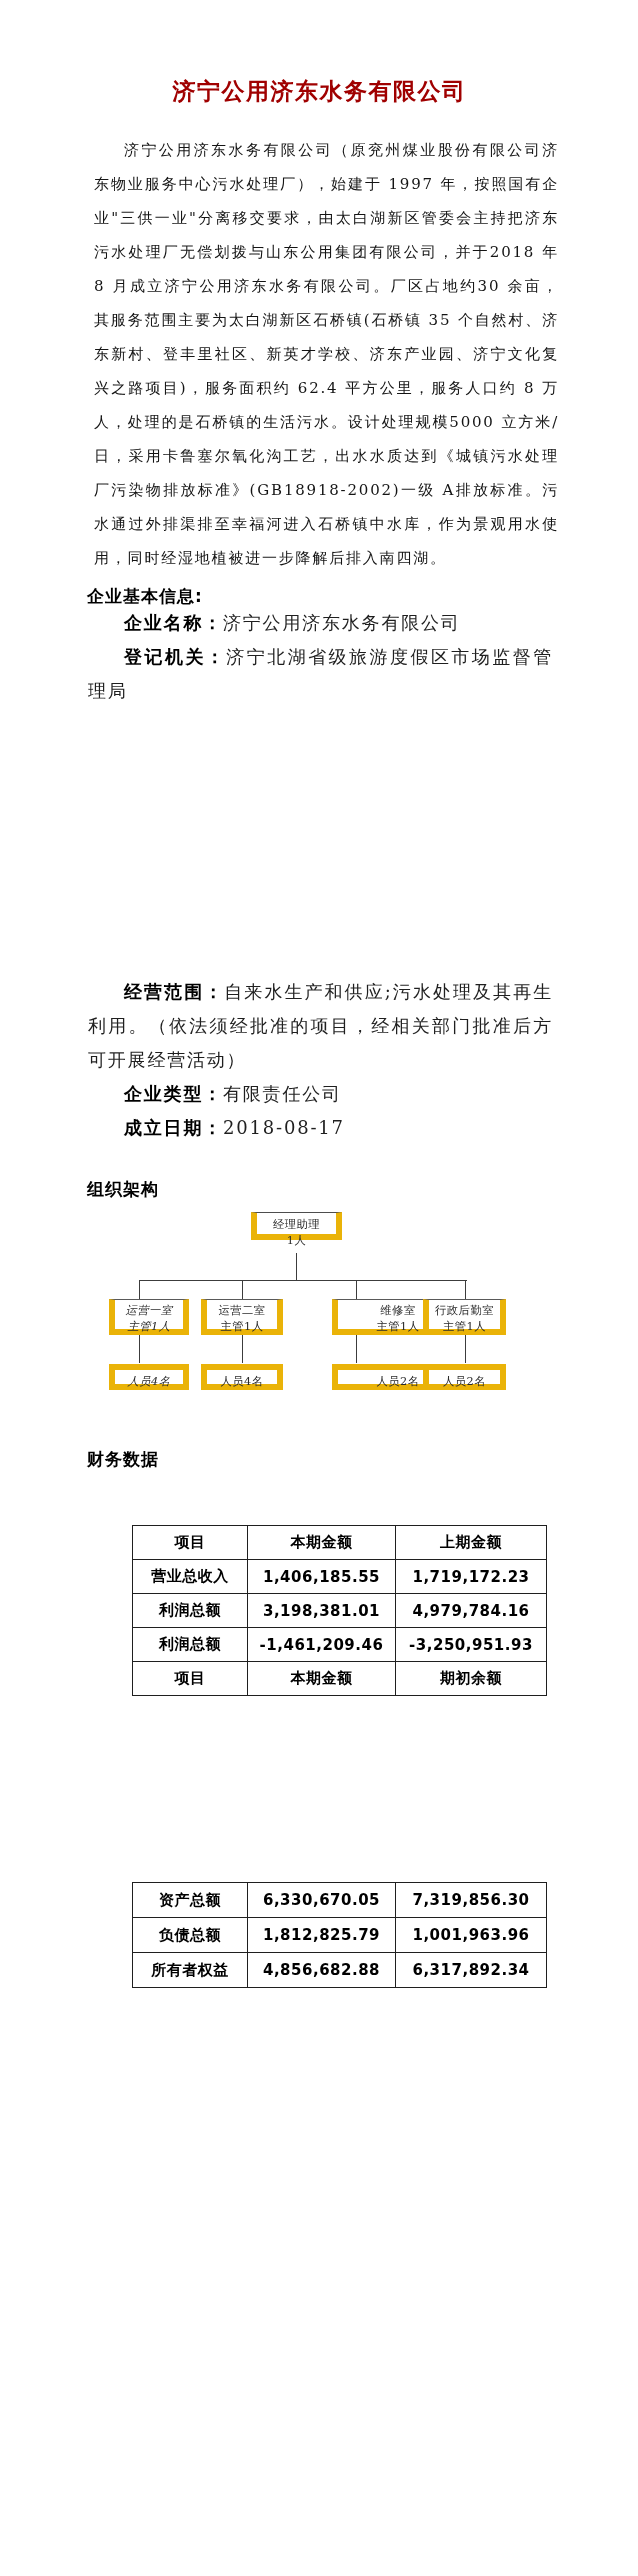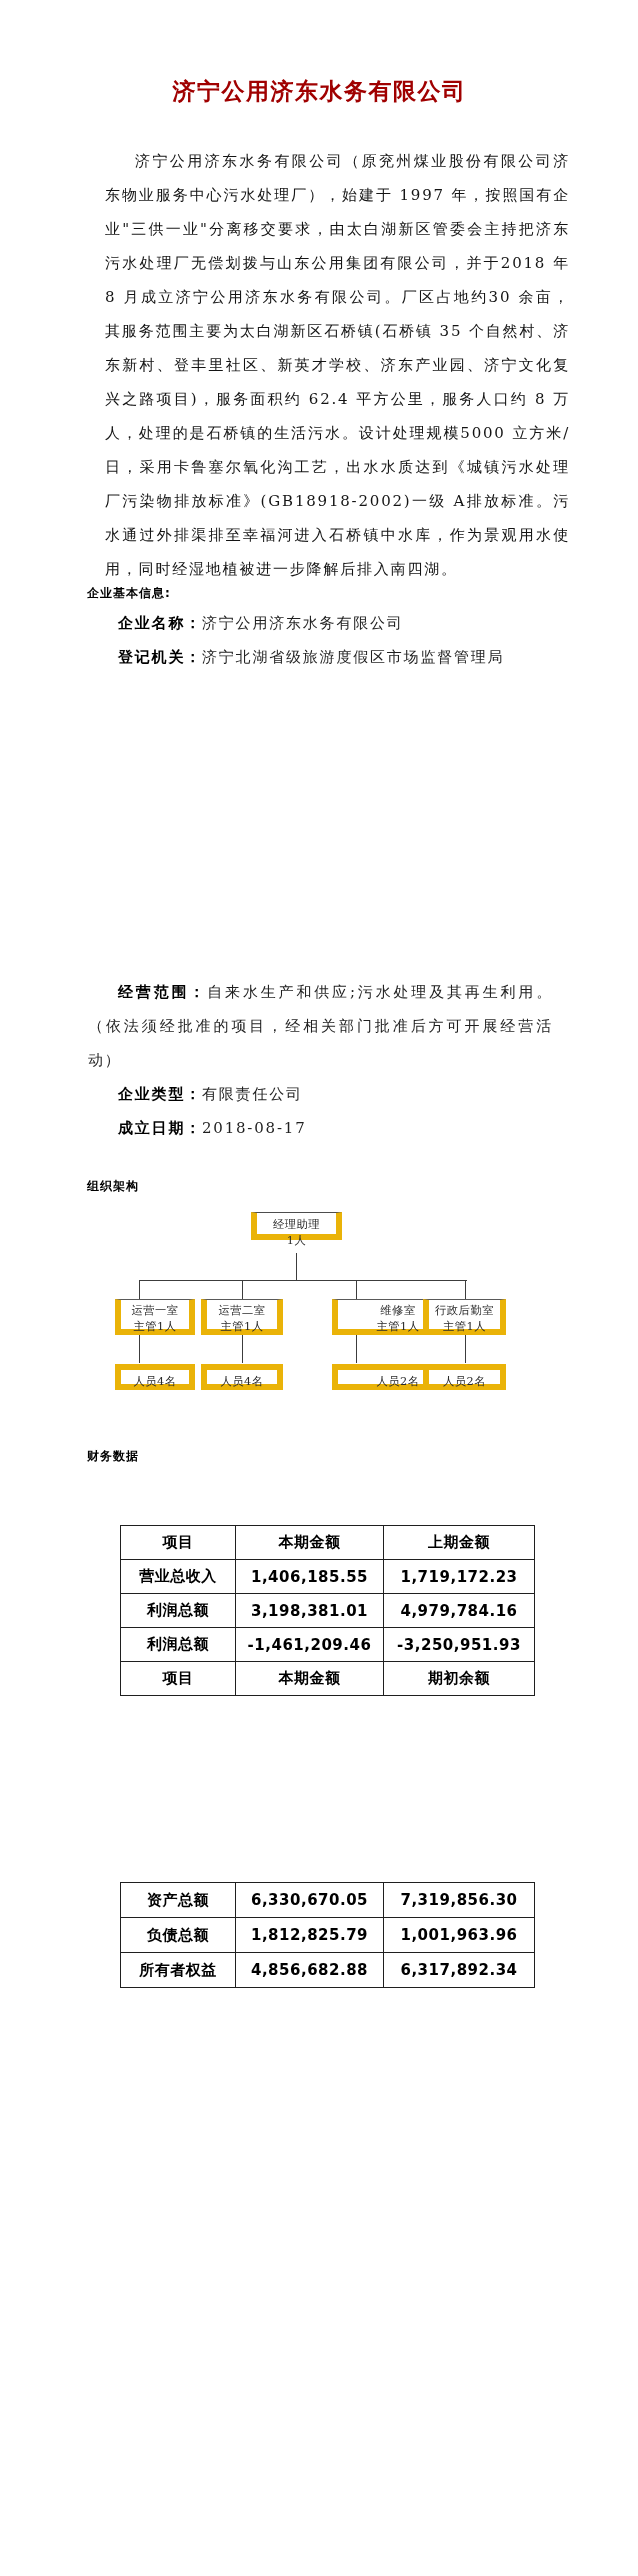--- a/index.html
+++ b/index.html
@@ -16,66 +16,66 @@
   .doc-title{
     position:absolute; top:76px; left:0; width:639px;
     margin:0; text-align:center;
     font-family:"DejaVu Sans", sans-serif;
     font-size:23px; font-weight:bold; letter-spacing:1.5px;
     color:#a00000;
   }
   
   .intro{
     position:absolute; top:127px; left:88px; width:465px;
-    margin:17px; font-size:15px; line-height:34px; letter-spacing:1.8px;
+    margin:6px; font-size:15px; line-height:34px; letter-spacing:1.8px;
     text-align:justify; text-indent:2em; color:#141414;
   }
   
   .sec-heading{
     position:absolute; left:87px; margin:0;
     font-family:"DejaVu Sans", sans-serif;
-    font-size:12px; font-weight:bold; color:#000000; letter-spacing:1px;
+    font-size:17px; font-weight:bold; color:#000000; letter-spacing:1px;
   }
   .h-basic{top:585px;}
   .h-org{top:1178px;}
   .h-fin{top:1448px;}
   
   .info-block{position:absolute; left:88px; width:465px;}
   .b-basic{top:606px;}
   .b-scope{top:975px;}
   .info-line{
-    margin:0; font-size:15px; line-height:34px; letter-spacing:1.8px;
+    margin:0; font-size:18px; line-height:34px; letter-spacing:1.8px;
     text-align:justify; text-indent:2em; color:#222222;
   }
   .info-line b{font-weight:bold; color:#000000;}
   .info-line span{color:#1f1f1f;}
   
   .obox{
     position:absolute; box-sizing:border-box;
     border:6px solid #eab308; background:#ffffff;
     text-align:center; font-size:11.3px; color:#2b2b2b;
     letter-spacing:0.5px;
   }
   .obox .l{line-height:16px;}
   .root-box{left:251px; top:1212px; width:91px; height:28px; padding-top:4.1px; border-top-color:#4d4d4d; border-top-width:1.5px;}
   .dept-box{top:1299px; height:36px; padding-top:2.6px; border-top-width:1.5px; border-top-color:#595959;}
   .staff-box{top:1364px; height:26px; line-height:24px;}
-  .d1{left:115px; width:80px;}
+  .d1{left:109px; width:80px;font-style:italic;}
   .d2{left:201px; width:82px;}
   .d3{left:332px; width:100px;padding-left:32px;}
   .d4{left:423px; width:83px;}
   .cline{position:absolute; background:#3c3c3c;}
   .v-root{left:296px; top:1253px; width:1px; height:27px;}
   .h-bar{left:139px; top:1280px; width:328px; height:1px;}
   .s1{left:139px;} .s2{left:242px;} .s3{left:356px;} .s4{left:465px;}
   .stub-top{top:1281px; width:1px; height:18.5px;}
   .stub-mid{top:1335px; width:1px; height:28px;}
   
   .fin-table{
-    position:absolute; left:120px; border-collapse:collapse;
+    position:absolute; left:132px; border-collapse:collapse;
     table-layout:fixed; width:411px;
     font-family:"DejaVu Sans", sans-serif;
   }
   .t1{top:1525px;}
   .t2{top:1882px;}
   .fin-table td{
     border:1px solid #1f1f1f; text-align:center; vertical-align:middle;
     font-size:15px; font-weight:bold; color:#000000; letter-spacing:0.5px;
     padding:0;
   }

